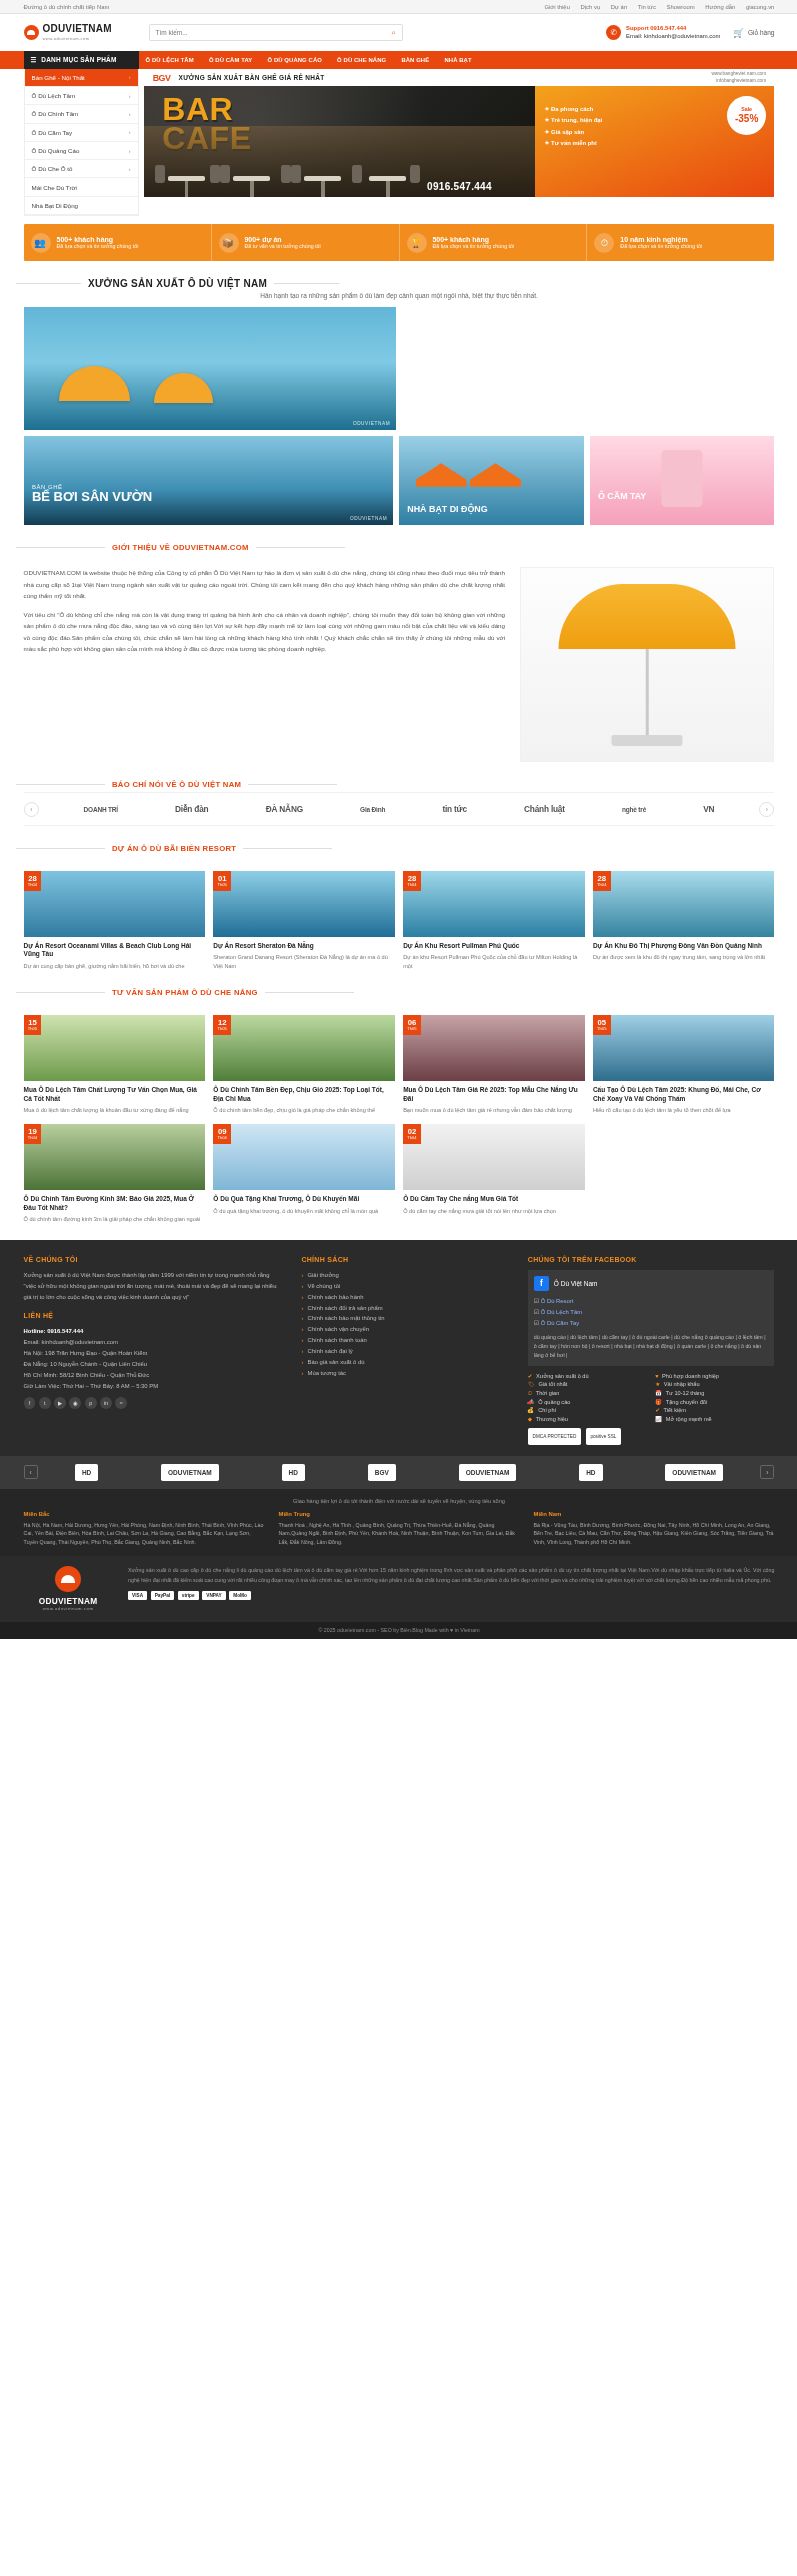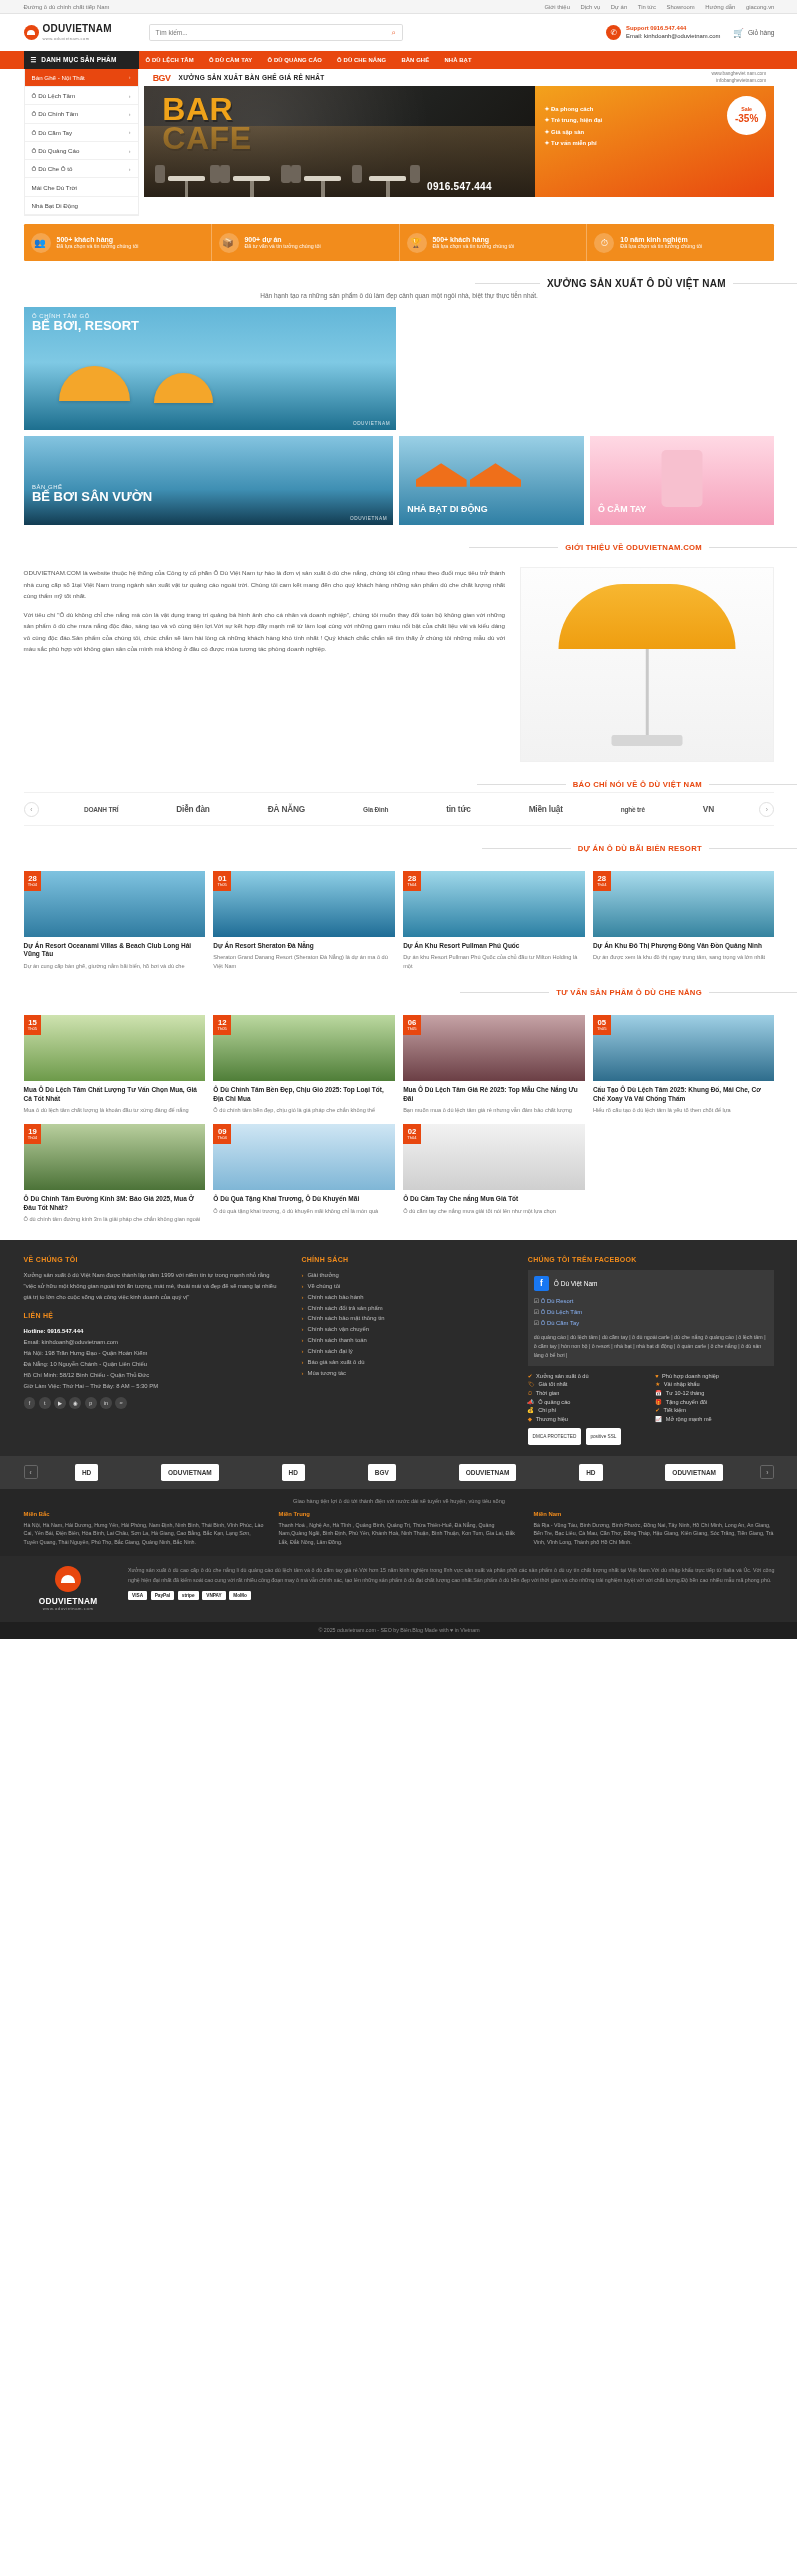--- a/index.html
+++ b/index.html
@@ -133,21 +133,21 @@
   .feat{ flex:1; display:flex; align-items:center; gap:5.9px; padding:8.3px 7px;}
   .feat + .feat{ border-left:0.6px solid rgba(255,255,255,.3);}
   .feat .fi{
     width:20px;height:20px;border-radius:50%;background:rgba(255,255,255,.22);
     display:flex;align-items:center;justify-content:center;font-size:9.5px;flex:none;
   }
   .feat .ft b{ font-size:7px; display:block;}
   .feat .ft span{ font-size:5.3px; opacity:.95; line-height:1.3; display:block;}
 
   
-  .sec-title{ text-align:right; margin:15.4px 0 3.5px;}
+  .sec-title{ text-align:left; margin:15.4px 0 3.5px;padding-left:16px;}
   .sec-title h2{
     font-size:10px;color:#222;letter-spacing:0.3px;text-transform:uppercase;
     display:inline-flex;align-items:center;gap:7px;
   }
   .sec-title h2:before,.sec-title h2:after{
     content:"";width:65px;height:0.6px;background:#ddd;display:inline-block;
   }
   .sec-sub{ text-align:center;font-size:6.5px;color:#666;margin-bottom:8.3px;}
 
   .sec-title.small h2{ font-size:7.7px; color:#e8470f;}
@@ -453,24 +453,20 @@
   </div>
 </div>
 
 <div class="sec-title">
   <h2>XƯỞNG SẢN XUẤT Ô DÙ VIỆT NAM</h2>
 </div>
 <div class="sec-sub">Hân hạnh tạo ra những sản phẩm ô dù làm đẹp cảnh quan một ngôi nhà, biệt thự thực tiễn nhất.</div>
 
 <div class="mosaic">
   <div class="mo m1">
-    <div class="cap">
-      <div class="t1">Ô CHÍNH TÂM GỖ</div>
-      <div class="t2">BỂ BƠI, RESORT</div>
-    </div>
     <div class="umbrella" style="left:35px;top:59px"></div>
     <div class="umbrella" style="left:130px;top:66px;width:59px;height:29.6px"></div>
     <div class="wm">ODUVIETNAM</div>
   </div>
 </div>
 
 <div class="mosaic-row2">
   <div class="mo m3">
     <div class="cap" style="bottom:16px">
       <div class="t1">BÀN GHẾ</div>
@@ -480,21 +476,21 @@
   </div>
   <div class="mo m4">
     <div class="tent" style="left:16.6px;top:27px"></div>
     <div class="tent" style="left:71px;top:27px"></div>
     <div class="cap" style="bottom:4.7px">
       <div class="t2" style="font-size:8.9px">NHÀ BẠT DI ĐỘNG</div>
     </div>
   </div>
   <div class="mo m5">
     <div class="handbag" style="left:50%;top:14px;transform:translateX(-50%)"></div>
-    <div class="cap" style="bottom:5px">
+    <div class="cap" style="bottom:18px">
       <div class="t2" style="font-size:8.9px">Ô CẦM TAY</div>
     </div>
   </div>
 </div>
 
 <div class="sec-title small">
   <h2>GIỚI THIỆU VỀ ODUVIETNAM.COM</h2>
 </div>
 <div class="about">
   <div class="about-txt">
@@ -511,21 +507,21 @@
   <h2>BÁO CHÍ NÓI VỀ Ô DÙ VIỆT NAM</h2>
 </div>
 <div class="press">
   <div class="arrow">‹</div>
   <div class="plogos">
     <span class="plogo small">DOANH TRÍ</span>
     <span class="plogo">Diễn đàn</span>
     <span class="plogo">ĐÀ NẴNG</span>
     <span class="plogo small">Gia Đình</span>
     <span class="plogo">tin tức</span>
-    <span class="plogo">Miền luật</span>
+    <span class="plogo">Chánh luật</span>
     <span class="plogo small">nghề trẻ</span>
     <span class="plogo">VN</span>
   </div>
   <div class="arrow">›</div>
 </div>
 
 <div class="sec-title small">
   <h2>DỰ ÁN Ô DÙ BÃI BIỂN RESORT</h2>
 </div>
 <div class="cards pad">

